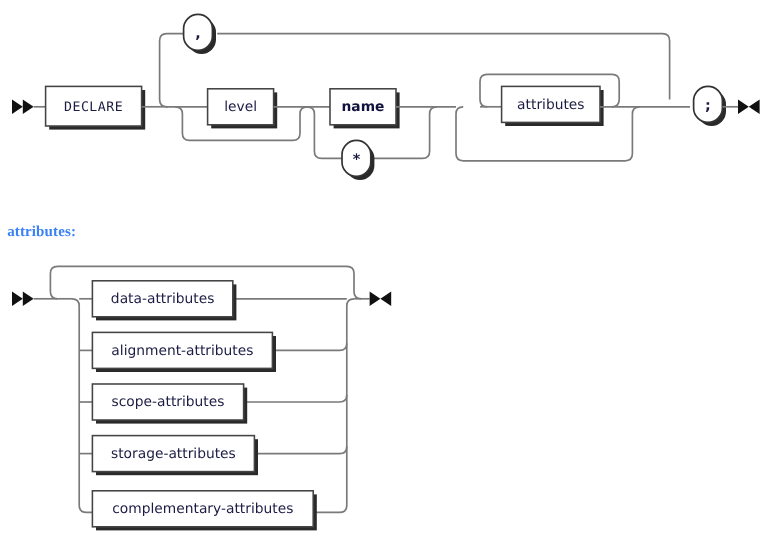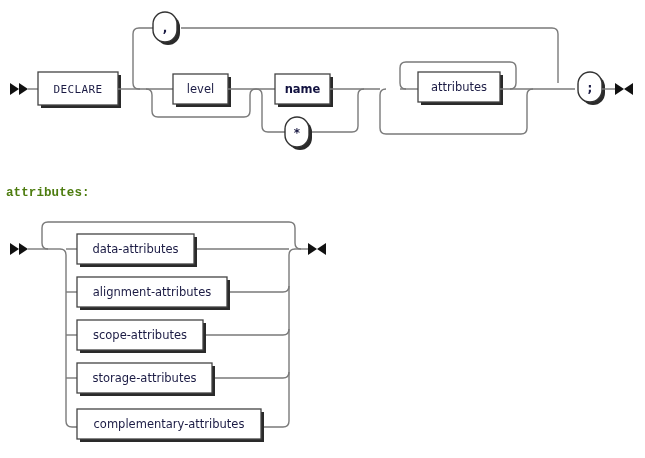--- a/index.html
+++ b/index.html
@@ -73,24 +73,24 @@
     font-size: 11.5px;
     font-weight: bold;
     fill: #121240;
     dominant-baseline: middle;
     text-anchor: middle;
   }
   .section-title {
     position: absolute;
     left: 6px;
     top: 186px;
-    font-family: Liberation Mono, monospace;
+    font-family: Liberation Serif, serif;
     font-size: 12.5px;
     font-weight: bold;
-    color: #4d7c0f;
+    color: #3b82f6;
     letter-spacing: 0.1px;
   }
 </style>
 </head>
 <body>
 
 <div id="diagram-root">
 
   <svg width="645" height="458" viewBox="0 0 645 458">
 

